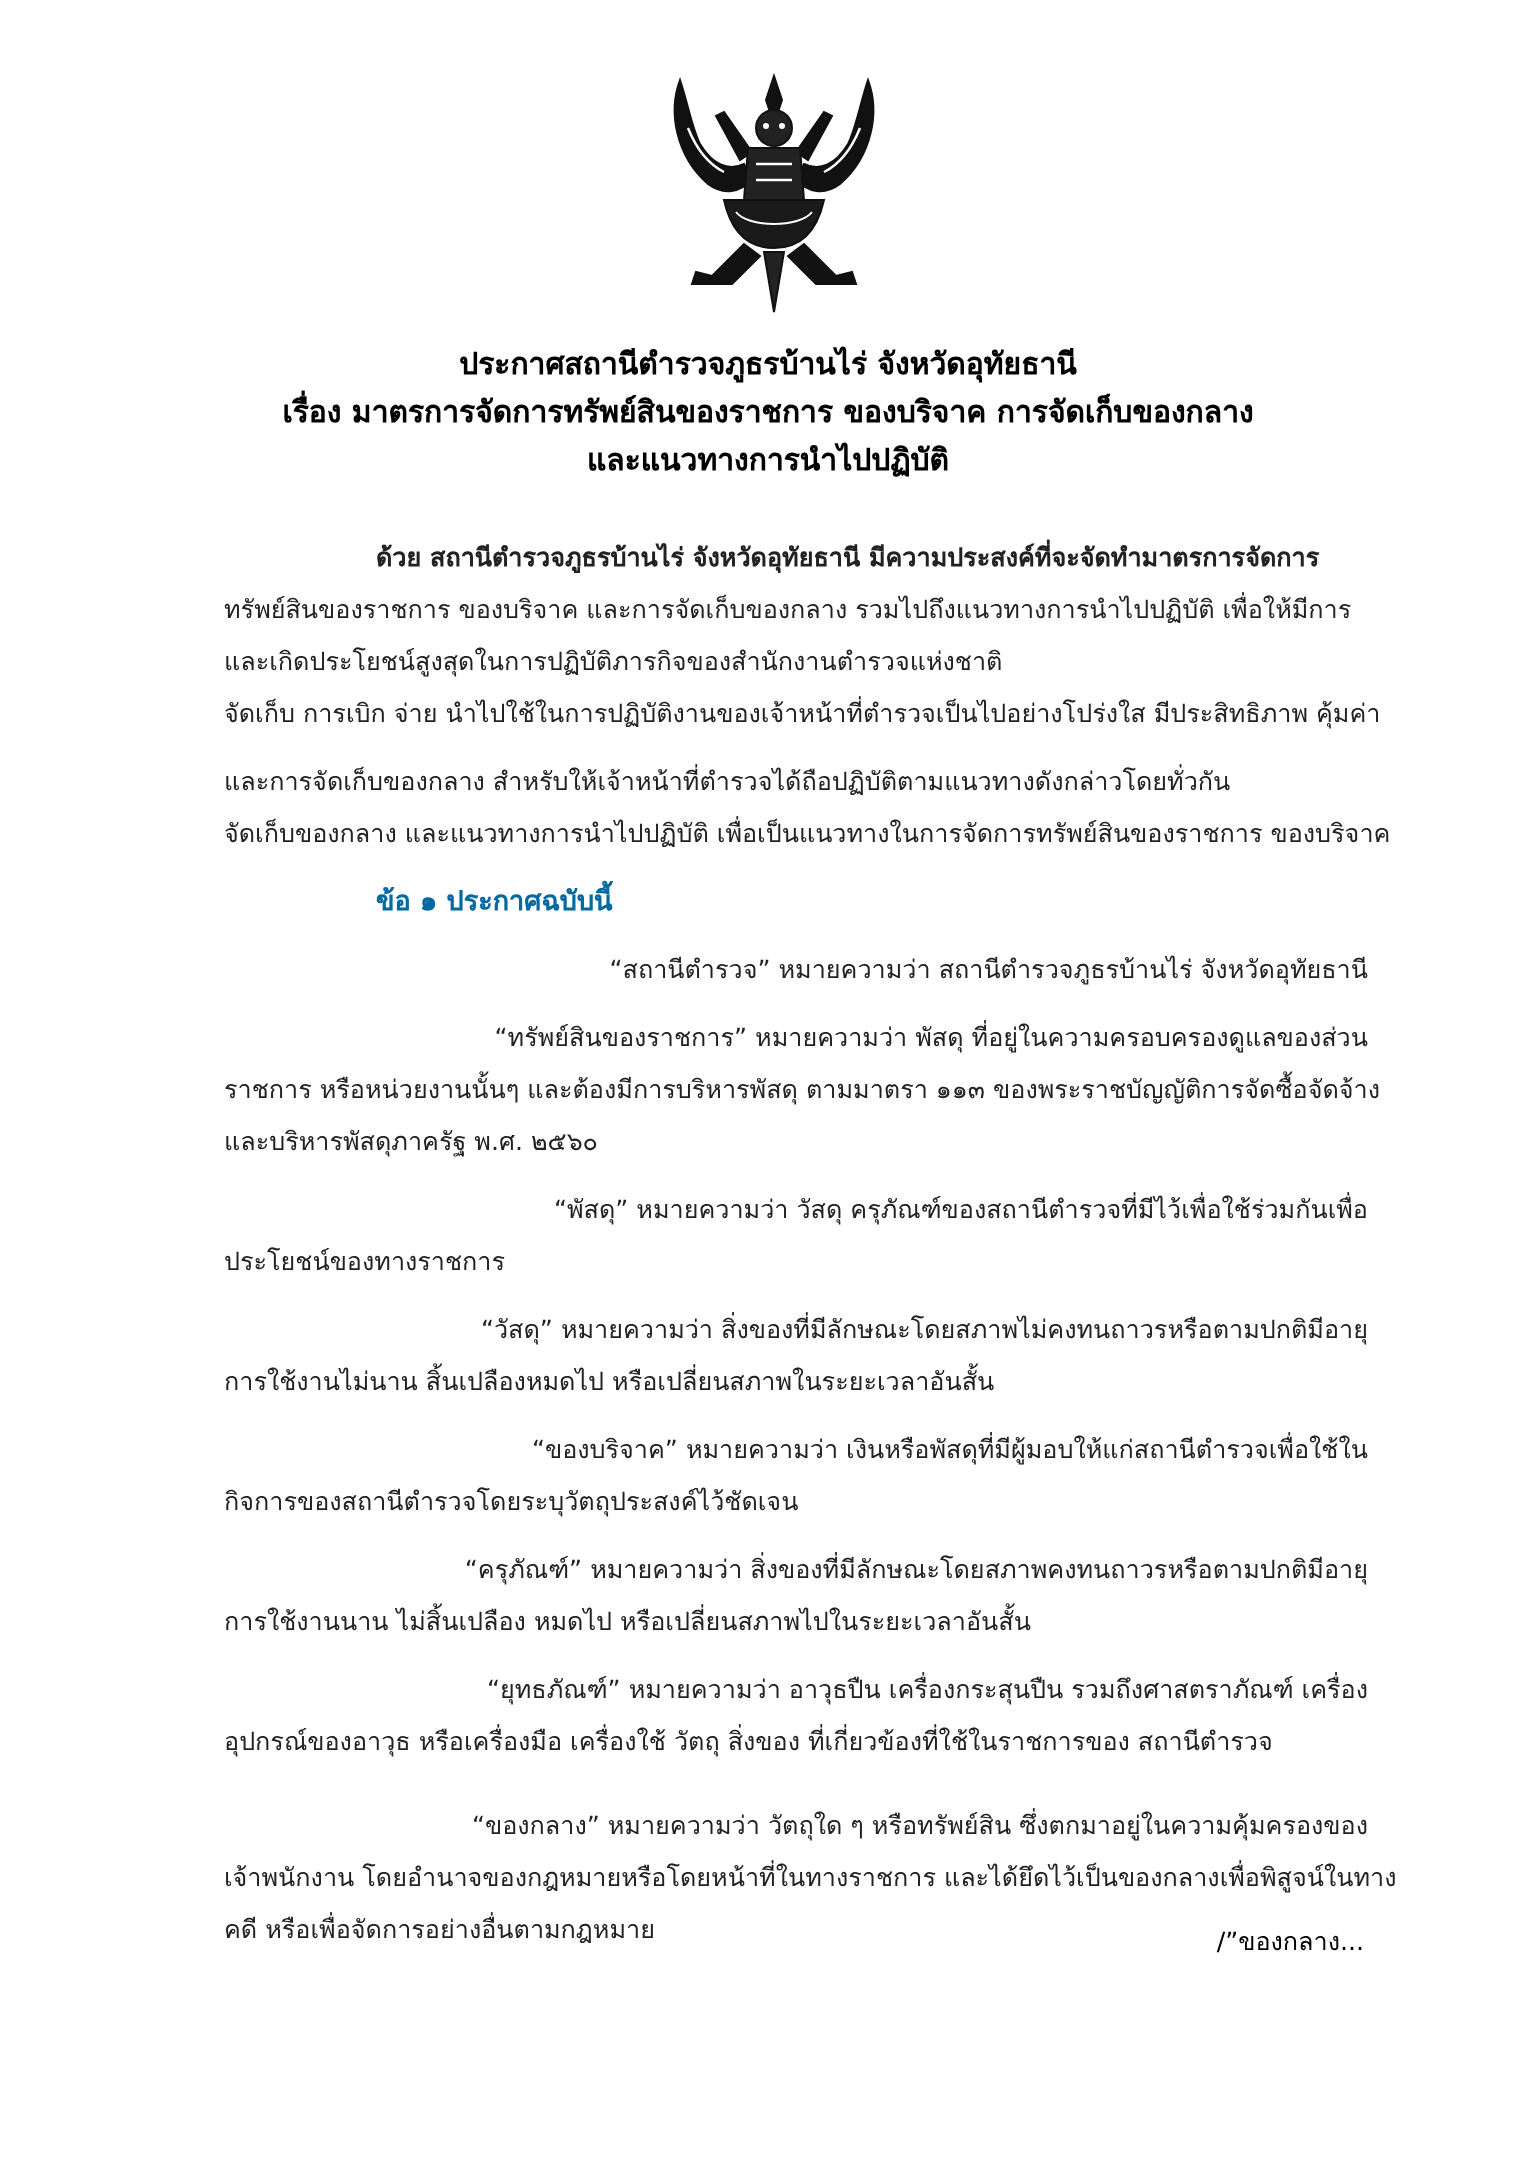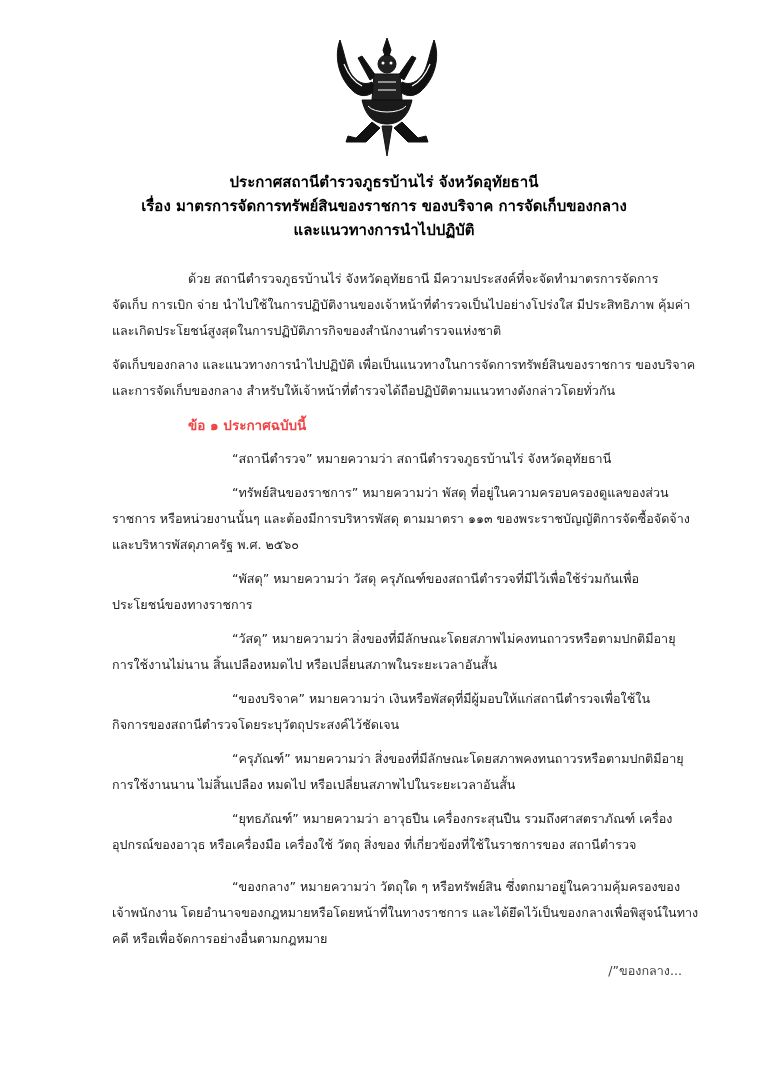--- a/index.html
+++ b/index.html
@@ -7,25 +7,25 @@
     width: 768px; height: 1086px; position: relative; overflow: hidden;
     font-family: "DejaVu Sans", "Liberation Sans", sans-serif;
     color: #1a1a1a;
   }
   .page { position: absolute; left: 0; top: 4px; width: 768px; height: 1086px; }
   .emblem { position: absolute; left: 332px; top: 30px; width: 110px; height: 125px; }
   .title-block { position: absolute; left: 0; top: 166px; width: 768px; text-align: center; }
   .title-line { font-size: 15px; font-weight: bold; line-height: 24px; color: #000; white-space: nowrap; }
   .body { position: absolute; left: 112px; top: 262px; width: 572px; font-size: 12.6px; color: #222; }
   .ln { white-space: nowrap; height: 26px; line-height: 26px; overflow: visible; }
-  .ln.ind1 { padding-left: 76px; }
-  .ln.ind2 { padding-left: 120px; }
+  .ln.ind1 { padding-left: 76px; font-weight: bold; }
+  .ln.ind2 { padding-left: 120px; text-align: right; }
   .gap { height: 8px; }
-  .bold { font-weight: bold; font-size: 13.5px; color: #ef4444; }
-  .footer { position: absolute; right: 86px; top: 957px; font-size: 12.6px; color: #404040; white-space: nowrap; }
+  .bold { font-weight: bold; font-size: 13.5px; color: #0369a1; }
+  .footer { position: absolute; right: 86px; top: 957px; font-size: 12.6px; color: #000000; white-space: nowrap; }
 </style>
 </head>
 <body>
 
 <div class="page">
 
   <div class="emblem">
     <svg viewBox="0 0 110 125" width="110" height="125">
       <g fill="#111" stroke="#111" stroke-width="1">
 
@@ -61,27 +61,28 @@
 
   <div class="title-block">
     <div class="title-line">ประกาศสถานีตำรวจภูธรบ้านไร่ จังหวัดอุทัยธานี</div>
     <div class="title-line">เรื่อง มาตรการจัดการทรัพย์สินของราชการ ของบริจาค การจัดเก็บของกลาง</div>
     <div class="title-line">และแนวทางการนำไปปฏิบัติ</div>
   </div>
 
   <div class="body">
     <div>
       <div class="ln ind1">ด้วย  สถานีตำรวจภูธรบ้านไร่ จังหวัดอุทัยธานี มีความประสงค์ที่จะจัดทำมาตรการจัดการ</div>
+      <div class="ln">ทรัพย์สินของราชการ ของบริจาค และการจัดเก็บของกลาง  รวมไปถึงแนวทางการนำไปปฏิบัติ  เพื่อให้มีการ</div>
+      <div class="ln">และเกิดประโยชน์สูงสุดในการปฏิบัติภารกิจของสำนักงานตำรวจแห่งชาติ</div>
       <div class="ln">จัดเก็บ การเบิก จ่าย นำไปใช้ในการปฏิบัติงานของเจ้าหน้าที่ตำรวจเป็นไปอย่างโปร่งใส มีประสิทธิภาพ คุ้มค่า</div>
-      <div class="ln">และเกิดประโยชน์สูงสุดในการปฏิบัติภารกิจของสำนักงานตำรวจแห่งชาติ</div>
     </div>
     <div class="gap"></div>
     <div>
+      <div class="ln">และการจัดเก็บของกลาง สำหรับให้เจ้าหน้าที่ตำรวจได้ถือปฏิบัติตามแนวทางดังกล่าวโดยทั่วกัน</div>
       <div class="ln">จัดเก็บของกลาง และแนวทางการนำไปปฏิบัติ เพื่อเป็นแนวทางในการจัดการทรัพย์สินของราชการ ของบริจาค</div>
-      <div class="ln">และการจัดเก็บของกลาง สำหรับให้เจ้าหน้าที่ตำรวจได้ถือปฏิบัติตามแนวทางดังกล่าวโดยทั่วกัน</div>
     </div>
     <div class="gap"></div>
     <div class="ln ind1 bold">ข้อ ๑ ประกาศฉบับนี้</div>
     <div class="gap"></div>
 
     <div>
       <div class="ln ind2">“สถานีตำรวจ” หมายความว่า สถานีตำรวจภูธรบ้านไร่ จังหวัดอุทัยธานี</div>
     </div>
     <div class="gap"></div>
     <div>

